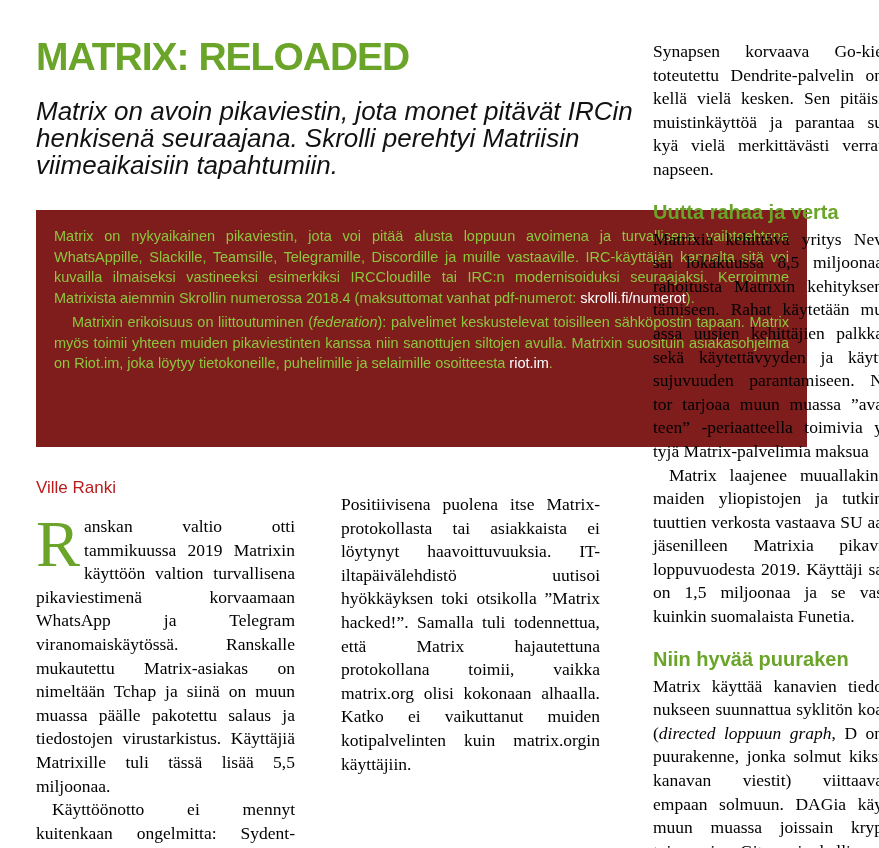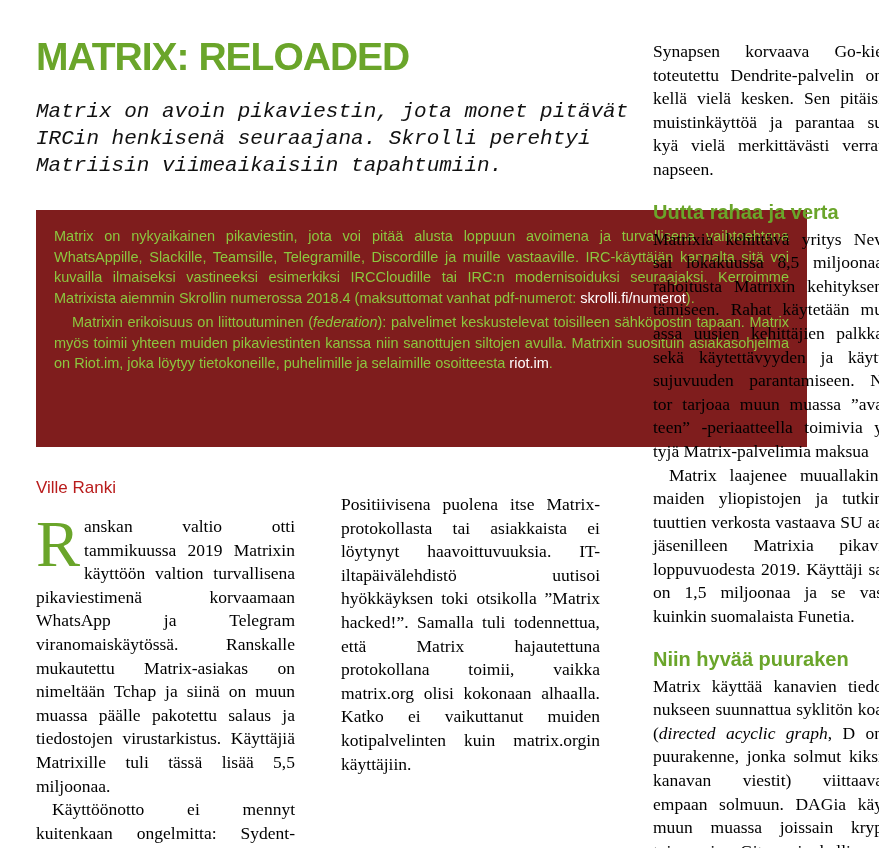--- a/index.html
+++ b/index.html
@@ -31,23 +31,23 @@
   .doc-title {
     font-family: "Liberation Sans", sans-serif;
     font-weight: bold;
     font-size: 39px;
     line-height: 58px;
     letter-spacing: -1px;
     color: #6aa52a;
     margin: 0;
   }
   .doc-standfirst {
-    font-family: Liberation Mono, monospace;
+    font-family: Liberation Sans, sans-serif;
     font-style: italic;
-    font-size: 21px;
+    font-size: 26px;
     line-height: 27px;
     color: #111111;
     margin: 12px 0 0 0;
   }
 
   
   .factbox {
     position: absolute;
     left: 36px;
     top: 210px;
@@ -165,16 +165,16 @@
     <p>Positiivisena puolena itse Matrix-protokollasta tai asiakkaista ei löytynyt haavoittuvuuksia. IT-iltapäivälehdistö uutisoi hyökkäyksen toki otsikolla ”Matrix hacked!”. Samalla tuli todennettua, että Matrix hajautettuna protokollana toimii, vaikka matrix.org olisi kokonaan alhaalla. Katko ei vaikuttanut muiden kotipalvelinten kuin matrix.orgin käyttäjiin.</p>
 
   </div>
 
   <div class="col" id="col3">
     <p>Synapsen korvaava Go-kie toteutettu Dendrite-palvelin on kellä vielä kesken. Sen pitäisi muistinkäyttöä ja parantaa su kyä vielä merkittävästi verrat napseen.</p>
     <h2 class="subhead">Uutta rahaa ja verta</h2>
     <p class="after-head">Matrixia kehittävä yritys Nev sai lokakuussa 8,5 miljoonaa rahoitusta Matrixin kehityksen tämiseen. Rahat käytetään mu assa uusien kehittäjien palkka sekä käytettävyyden ja käytt sujuvuuden parantamiseen. N tor tarjoaa muun muassa ”ava teen” -periaatteella toimivia y tyjä Matrix-palvelimia maksua</p>
     <p>Matrix laajenee muuallakin. maiden yliopistojen ja tutkin tuuttien verkosta vastaava SU aa jäsenilleen Matrixia pikavi loppuvuodesta 2019. Käyttäji sa on 1,5 miljoonaa ja se vas kuinkin suomalaista Funetia.</p>
     <h2 class="subhead">Niin hyvää puuraken</h2>
-    <p class="after-head"><span>Matrix käyttää kanavien tiedo nukseen suunnattua syklitön koa (</span><span class="ital">directed acyclic graph</span><span>, D on puurakenne, jonka solmut kiksi kanavan viestit) viittaava empaan solmuun. DAGia käy muun muassa joissain kryp toissa ja Git-versionhallinnas rakenteen pystyy vaikka</span></p>
+    <p class="after-head"><span>Matrix käyttää kanavien tiedo nukseen suunnattua syklitön koa (</span><span class="ital">directed loppuun graph</span><span>, D on puurakenne, jonka solmut kiksi kanavan viestit) viittaava empaan solmuun. DAGia käy muun muassa joissain kryp toissa ja Git-versionhallinnas rakenteen pystyy vaikka</span></p>
   </div>
 
 </div>
 
 </body></html>

